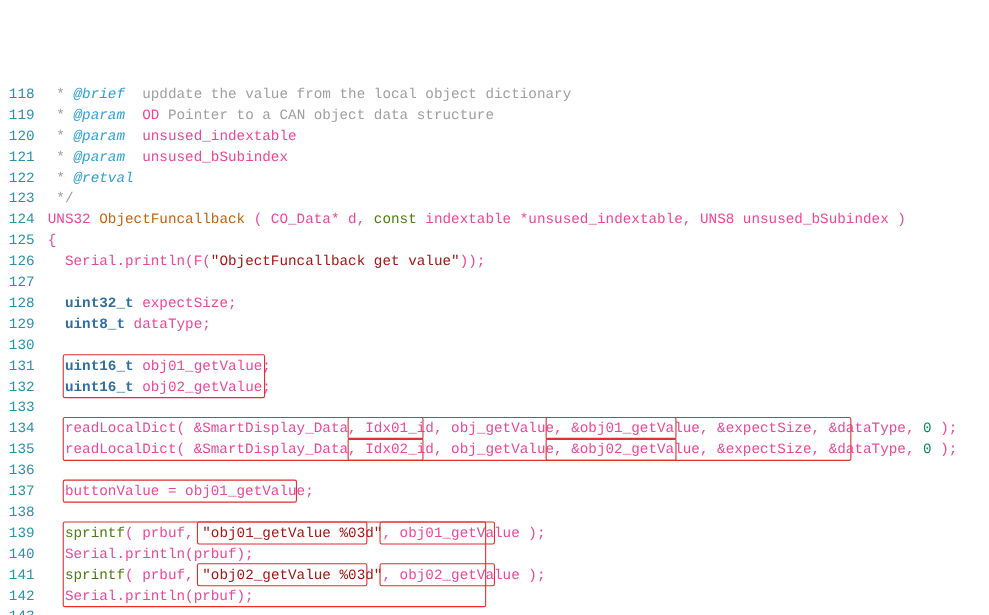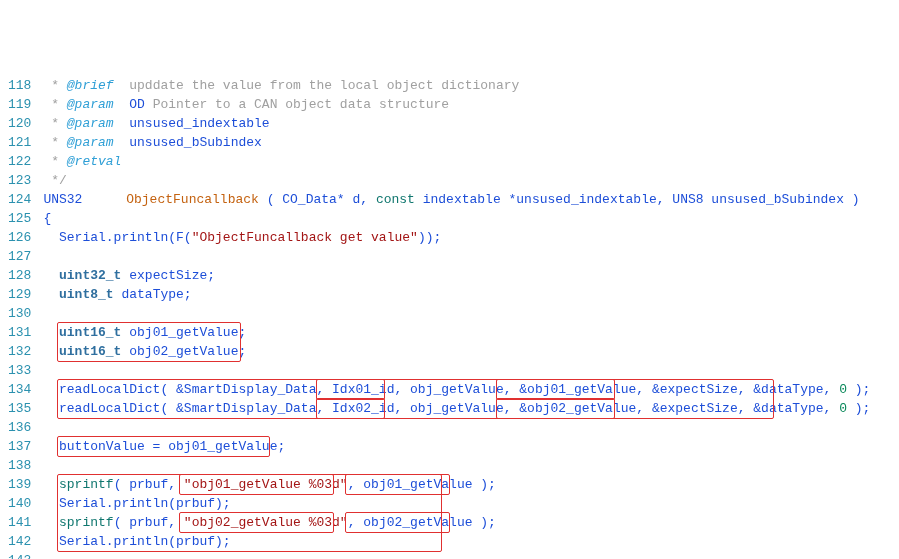--- a/index.html
+++ b/index.html
@@ -28,25 +28,25 @@
   }
   .code {
     position: relative;
     flex: 1;
     color: #333;
   }
   .line { height: 19px; }
   .c-comment { color: #a0a0a0; }
   .c-doctag  { color: #2f9fd6; font-style: italic; }
   .c-type    { color: #2f6f9f; font-weight: bold; }
-  .c-keyword { color: #0f766e; }
-  .c-func    { color: #c46210; margin-left: 36px; }
+  .c-keyword { color: #4d7c0f; }
+  .c-func    { color: #c46210; }
   .c-string  { color: #a31515; }
   .c-num     { color: #09885a; }
-  .c-text    { color: #1d4ed8; text-align: right; }
+  .c-text    { color: #ec4899; text-align: right; }
 
   .hl {
     position: absolute;
     border: 1px solid #e03030;
     background: transparent;
     border-radius: 2px;
     pointer-events: none;
   }
 </style>
 </head>

